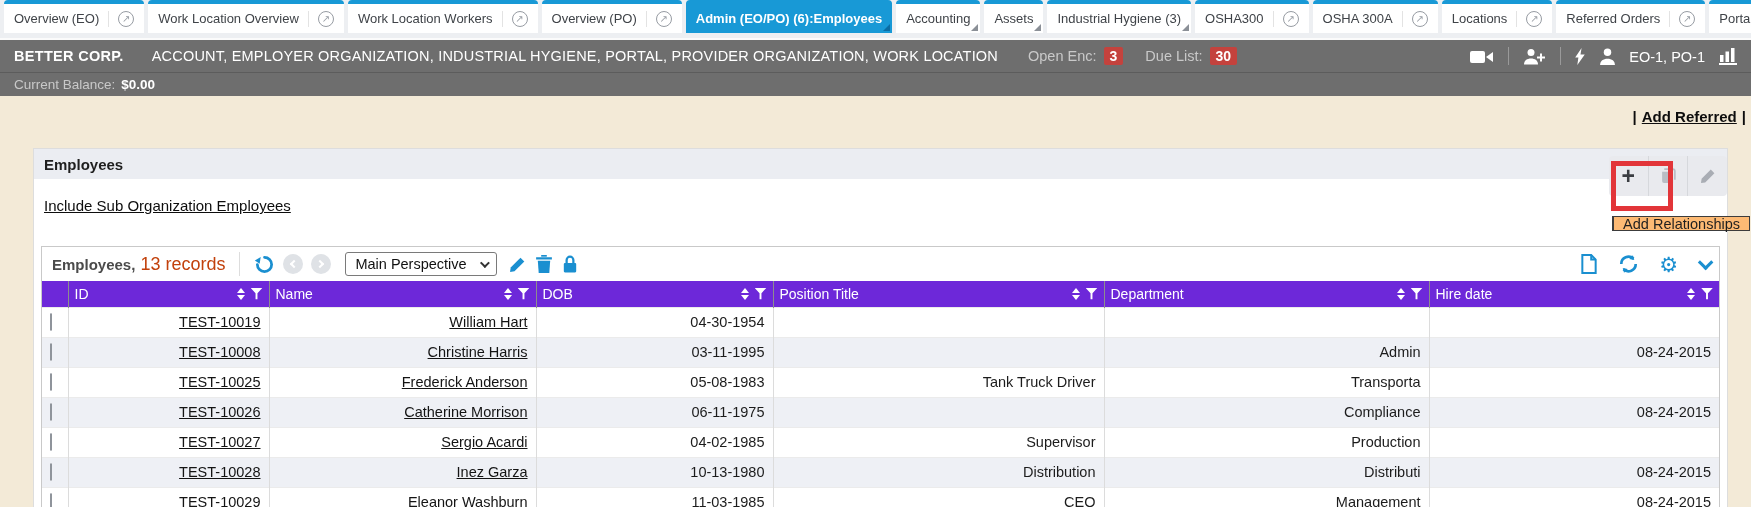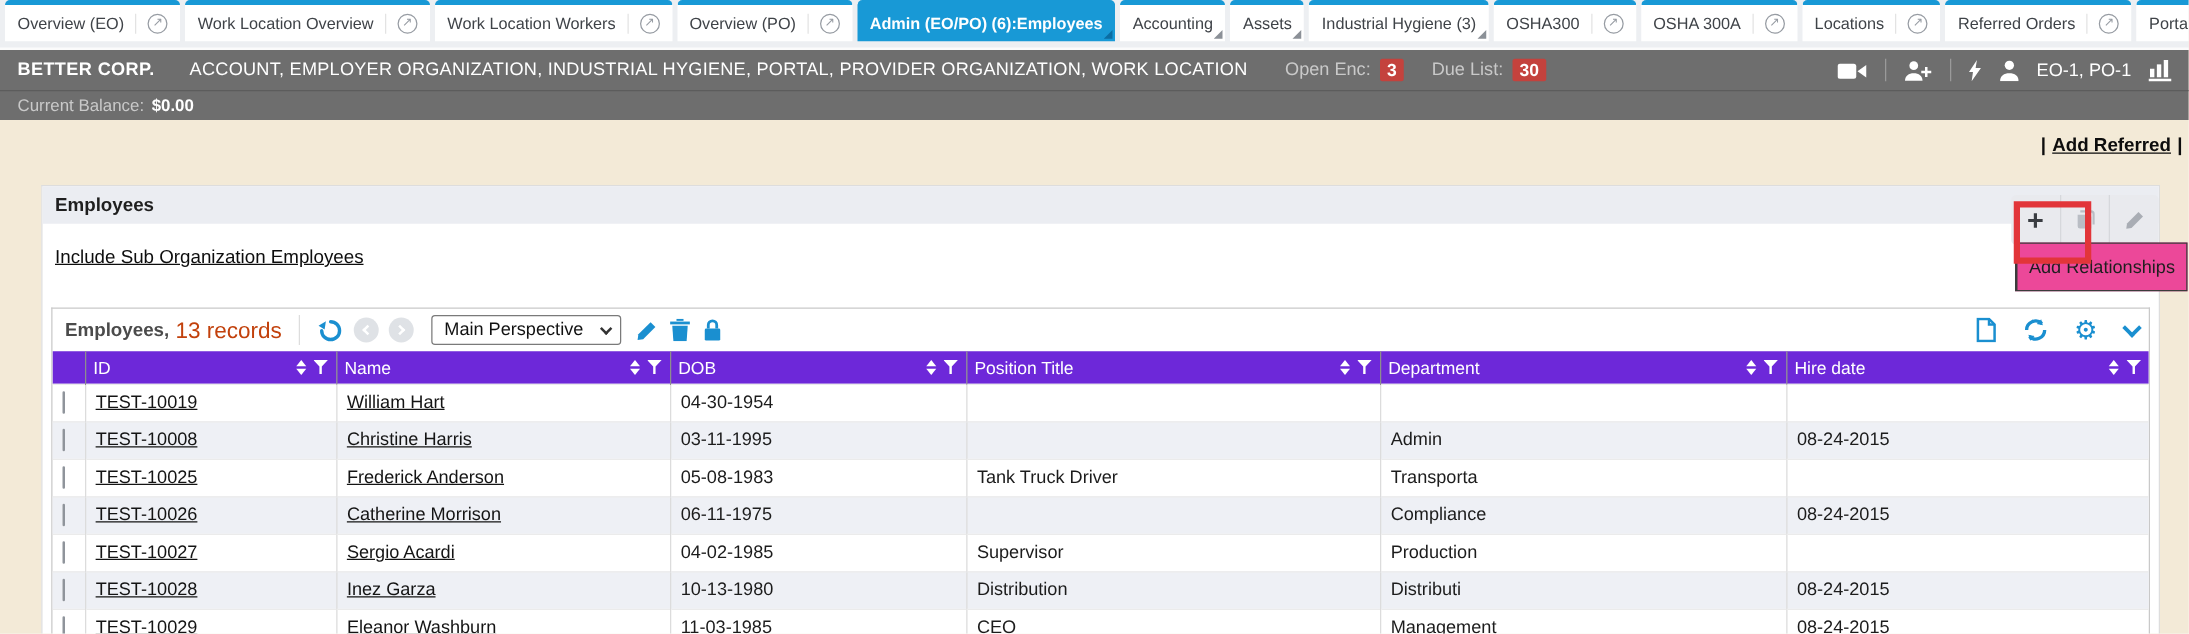--- a/index.html
+++ b/index.html
@@ -53,21 +53,21 @@
            border:1px solid #ddd; border-bottom:none; }
   .sec-head { height:30px; background:#ebedf2; display:flex; align-items:center;
               padding-left:10px; font-size:15px; font-weight:bold; color:#1f1f1f; }
   .icon-strip { position:absolute; top:7px; right:0; width:118px; height:40px;
                 background:#e9eaee; border-radius:4px; display:flex; z-index:1; }
   .strip-btn { flex:1; display:flex; align-items:center; justify-content:center; cursor:pointer; }
   .strip-btn + .strip-btn { border-left:1px solid #d6d8dc; }
   .plus-glyph { font-size:23px; font-weight:bold; color:#3a3d42; line-height:1; }
   .red-box { position:absolute; top:12px; right:54px; width:62px; height:50px;
              border:5px solid #e23539; z-index:3; pointer-events:none; }
-  .tooltip { position:absolute; top:45px; right:-23px; height:39px; background:#ec4899;
+  .tooltip { position:absolute; top:67px; right:-23px; height:15px; background:#fdba74;
              border:1px solid #3c3c3c; border-left-width:2px; display:flex; align-items:center;
              padding:0 9px; font-size:14.5px; color:#1f1f1f; z-index:2; white-space:nowrap; }
   .include { position:absolute; top:48px; left:10px; font-size:15px; color:#0d0d0d;
              text-decoration:underline; cursor:pointer; }
 
   
   .grid { position:absolute; left:7px; right:7px; top:97px; bottom:0; background:#fff;
           border:1px solid #c9c9c9; border-bottom:none; overflow:hidden; }
   .gtoolbar { height:34px; display:flex; align-items:center; padding:0 10px; }
   .g-title { font-size:15px; font-weight:bold; color:#4b4b4b; }
@@ -96,21 +96,21 @@
   .th-inner { display:flex; align-items:center; color:#fff; font-size:14px; }
   .th-icons { margin-left:auto; display:flex; align-items:center; gap:6px; }
   .sort { display:flex; flex-direction:column; gap:2px; cursor:pointer; }
   .tri-up { width:0; height:0; border-left:4px solid transparent; border-right:4px solid transparent;
             border-bottom:5px solid #fff; }
   .tri-dn { width:0; height:0; border-left:4px solid transparent; border-right:4px solid transparent;
             border-top:5px solid #fff; }
   .funnel { width:12px; height:12px; background:#fff; cursor:pointer;
             clip-path:polygon(0 0,100% 0,58% 45%,58% 95%,42% 95%,42% 45%); }
   tbody td { height:30px; padding:0 8px; border-top:1px solid #ebebeb; }
-  tbody td + td { border-left:1px solid #dcdcdc; }
+  tbody td + td { border-left:1px solid #dcdcdc;text-align:right; }
   tbody tr.alt { background:#eef0f5; }
   .cb { width:13px; height:13px; border:1px solid #8f949b; border-radius:2px; background:#fff;
         margin:0 auto; cursor:pointer; }
   .hcb { width:13px; height:13px; border-radius:2px; background:#fff; margin:0 auto; cursor:pointer; }
   .cell-link { color:#141414; text-decoration:underline; cursor:pointer; }
   svg { display:block; }
 </style>
 </head>
 <body>
 

